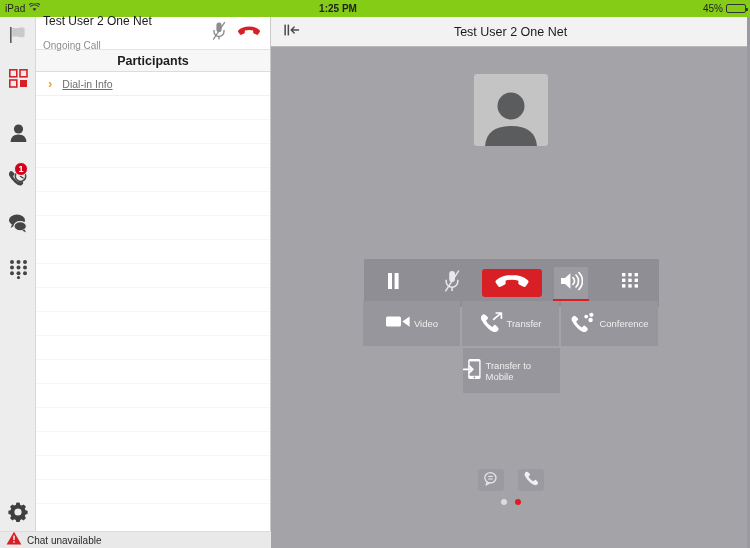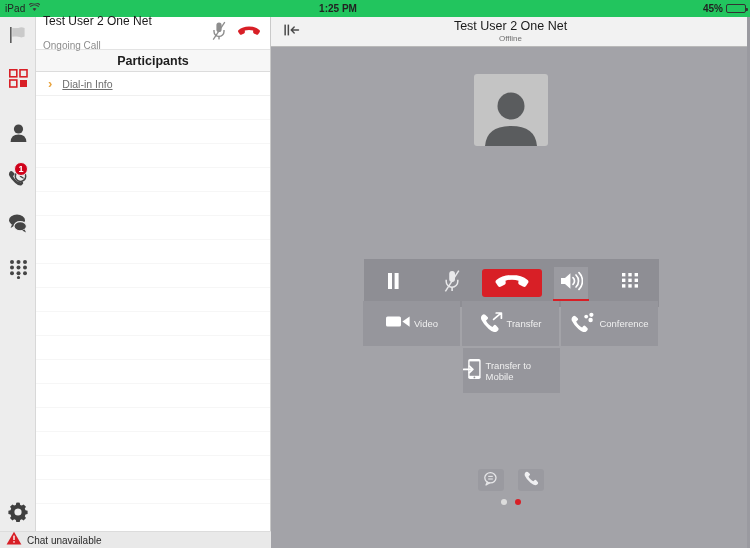--- a/index.html
+++ b/index.html
@@ -7,28 +7,28 @@
     width: 750px; height: 548px;
     font-family: "Liberation Sans", sans-serif;
     overflow: hidden;
     background: #ffffff;
   }
   #app { position: relative; width: 750px; height: 548px; }
 
   
   .statusbar {
     position: absolute; top: 0; left: 0; width: 750px; height: 17px;
-    background: #22c55e;
+    background: #84cc16;
     font-size: 10px; color: #222;
     display: flex; align-items: center;
   }
   .sb-left { position: absolute; left: 5px; display: flex; align-items: center; gap: 4px; }
   .sb-ipad { font-size: 10px; letter-spacing: .1px; }
   .sb-center { position: absolute; left: 0; width: 676px; text-align: center; font-weight: bold; font-size: 10px; }
-  .sb-right { position: absolute; right: 4px; display: flex; align-items: center; gap: 3px; font-size: 10px; font-weight: bold; }
+  .sb-right { position: absolute; right: 4px; display: flex; align-items: center; gap: 3px; font-size: 10px; font-weight: normal; }
   .batt {
     width: 20px; height: 9px; border: 1px solid #333; border-radius: 2px;
     position: relative; padding: 1px;
   }
   .batt::after {
     content: ""; position: absolute; right: -3px; top: 2.5px;
     width: 2px; height: 3px; background: #333; border-radius: 0 1px 1px 0;
   }
   .batt-fill { height: 100%; background: #333; border-radius: 1px; }
 
@@ -355,21 +355,20 @@
         <span>
           <svg width="20" height="16" viewBox="0 0 20 16">
             <rect x="1.4" y="2.6" width="1.5" height="10.8" fill="#4a4a4a"></rect>
             <rect x="4.6" y="2.6" width="1.5" height="10.8" fill="#4a4a4a"></rect>
             <path d="M15.5 8 H8.6 M11.2 5 L8.2 8 L11.2 11" stroke="#4a4a4a" stroke-width="1.4" fill="none" stroke-linecap="round" stroke-linejoin="round"></path>
           </svg>
         </span>
       </div>
       <div class="nav-titles">
         <div class="nav-title">Test User 2 One Net</div>
-        <div class="nav-sub">Offline</div>
       </div>
     </div>
 
     <div class="avatar">
       <svg width="60" height="60" viewBox="0 0 60 60">
         <circle cx="30" cy="20" r="13.5" fill="#5a5c5e"></circle>
         <path d="M4 60 q1.6 -20 26 -20 q24.4 0 26 20 z" fill="#5a5c5e"></path>
       </svg>
     </div>
 

